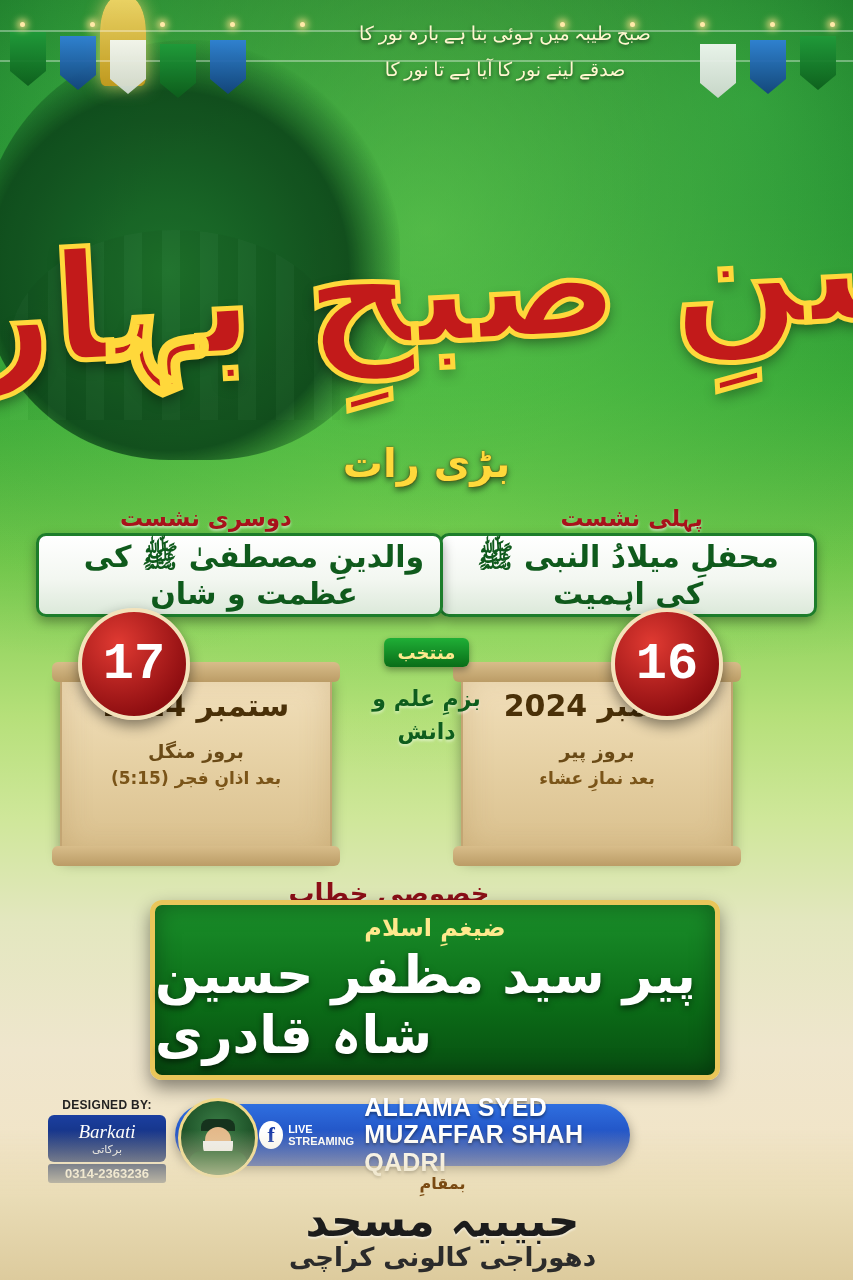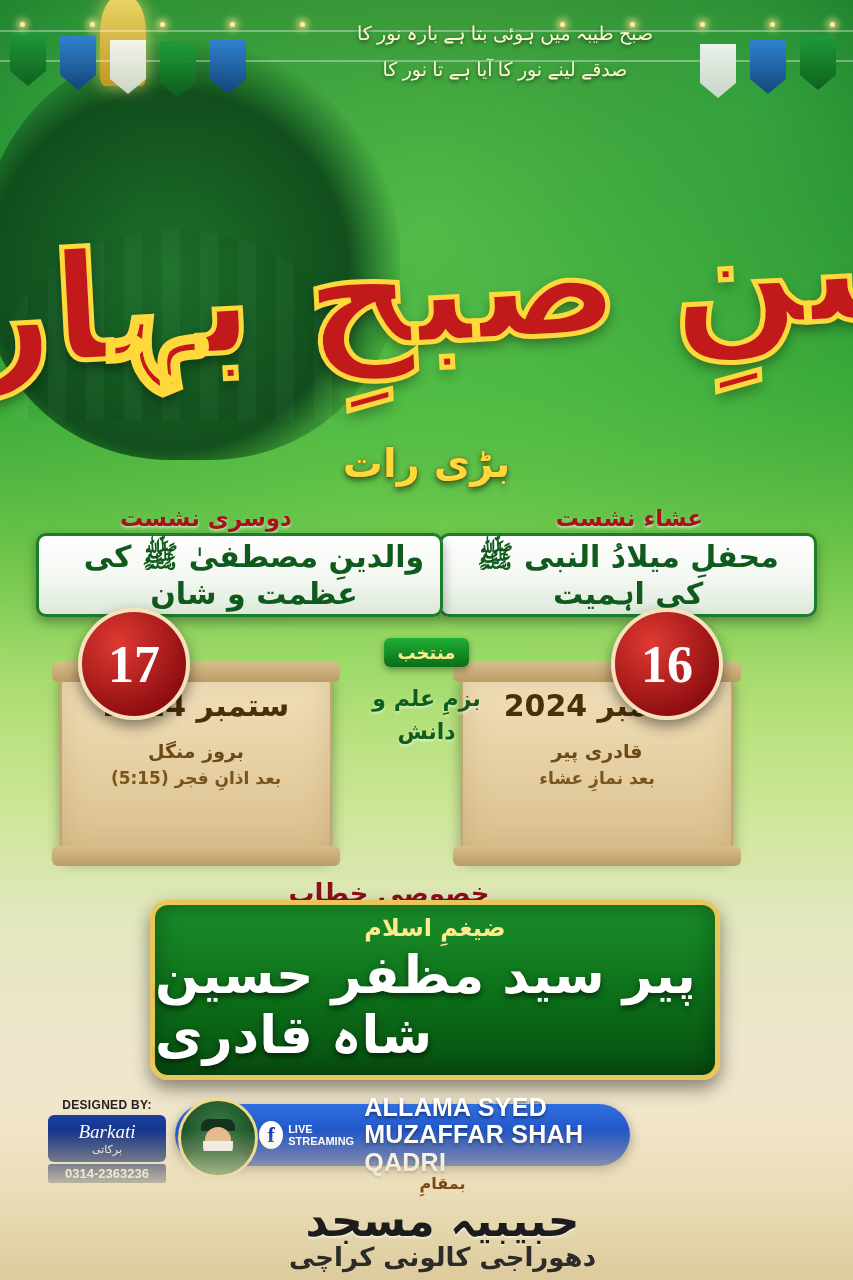--- a/index.html
+++ b/index.html
@@ -45,21 +45,21 @@
     background:linear-gradient(180deg,#1f9a3a,#0d5e1c);
     clip-path:polygon(0 0,100% 0,100% 72%,50% 100%,0 72%);
     opacity:.95;}
   .flag.blue{background:linear-gradient(180deg,#2f7fd6,#13447e);}
   .flag.white{background:linear-gradient(180deg,#f2f7f2,#cfd9cf);}
   .string{position:absolute;left:0;width:853px;height:2px;background:rgba(255,255,255,.35);}
   .lights{position:absolute;left:0;width:853px;height:2px;}
   .bulb{position:absolute;width:5px;height:5px;border-radius:50%;
     background:#ffe9a8;box-shadow:0 0 7px 3px rgba(255,225,140,.85);}
   
-  .urdu{font-family:Liberation Sans, sans-serif;direction:rtl;unicode-bidi:bidi-override;}
+  .urdu{font-family:Liberation Serif, serif;direction:rtl;unicode-bidi:bidi-override;}
   .top-couplet{
     position:absolute;left:270px;top:16px;width:470px;
     text-align:center;color:#fff7d0;font-size:19px;line-height:1.9;
     text-shadow:0 2px 4px rgba(0,0,0,.55);
   }
   
   .title-wrap{
     position:absolute;left:0;top:120px;width:853px;height:340px;
     display:flex;align-items:center;justify-content:center;
   }
@@ -134,21 +134,21 @@
   .date-main{font-size:30px;font-weight:bold;color:#4a3008;line-height:1.2;}
   .date-sub{font-size:19px;font-weight:bold;color:#6a4a16;margin-top:16px;}
   .date-note{font-size:17px;font-weight:bold;color:#7a5418;margin-top:6px;}
   .daybadge{
     position:absolute;top:-22px;width:104px;height:104px;border-radius:50%;
     background:radial-gradient(circle at 35% 30%, #e03a32, #8d0d10 75%);
     border:4px solid #f3e2bb;
     box-shadow:0 6px 14px rgba(0,0,0,.45);
     display:flex;align-items:center;justify-content:center;
     color:#ffffff;font-size:52px;font-weight:bold;
-    font-family:Liberation Serif, serif;
+    font-family:Liberation Mono, monospace;
   }
   .badge-16{right:130px;}
   .badge-17{left:78px;}
   .mid-ribbon{
     position:absolute;left:50%;transform:translateX(-50%);top:52px;
     width:150px;text-align:center;
     font-family:"DejaVu Sans", sans-serif;direction:rtl;
     font-size:22px;font-weight:bold;color:#0e5d1d;line-height:1.5;
     text-shadow:0 2px 3px rgba(255,255,255,.5);
   }
@@ -164,21 +164,21 @@
   .speaker-label{
     position:absolute;left:0;top:878px;width:778px;text-align:center;
     font-family:"DejaVu Sans", sans-serif;direction:rtl;
     font-size:26px;font-weight:bold;color:#8c0f17;
     text-shadow:0 2px 3px rgba(255,255,255,.55);
   }
   .speaker-panel{
     position:absolute;left:150px;top:900px;width:560px;height:170px;
     background:linear-gradient(180deg,#1a8f2a 0%, #0b6b17 60%, #084f11 100%);
     border:5px solid #e9c65a;
-    border-radius:18px;
+    border-radius:12px;
     box-shadow:0 8px 18px rgba(0,0,0,.45), inset 0 0 25px rgba(0,0,0,.35);
     display:flex;flex-direction:column;align-items:center;justify-content:center;
   }
   .speaker-pre{
     font-family:"DejaVu Sans", sans-serif;direction:rtl;
     font-size:24px;font-weight:bold;color:#ffe98d;margin-bottom:4px;
   }
   .speaker-name{
     font-family:"DejaVu Sans", sans-serif;direction:rtl;
     font-size:52px;font-weight:bold;color:#ffffff;
@@ -304,35 +304,35 @@
     <div>صدقے لینے نور کا آیا ہے تا نور کا</div>
   </div>
 
   <div class="title-wrap">
     <div class="main-title">جشنِ صبحِ بہاراں</div>
   </div>
 
   <div class="subtitle urdu">بڑی رات</div>
 
   <div class="sessions">
-    <div class="session-tag urdu tag-1">عشاء نشست</div>
+    <div class="session-tag urdu tag-1">پہلی نشست</div>
     <div class="session session-1">
       <div class="txt">محفلِ میلادُ النبی ﷺ کی اہمیت</div>
     </div>
     <div class="session-tag urdu tag-2">دوسری نشست</div>
     <div class="session session-2">
       <div class="txt">والدینِ مصطفیٰ ﷺ کی عظمت و شان</div>
     </div>
   </div>
 
   <div class="scrolls">
     <div class="scroll scroll-right">
       <div class="scroll-body urdu">
         <div class="date-main">ستمبر 2024</div>
-        <div class="date-sub">قادری پیر</div>
+        <div class="date-sub">بروز پیر</div>
         <div class="date-note">بعد نمازِ عشاء</div>
       </div>
     </div>
     <div class="daybadge badge-16">16</div>
 
     <div class="scroll scroll-left">
       <div class="scroll-body urdu">
         <div class="date-main">ستمبر 2024</div>
         <div class="date-sub">بروز منگل</div>
         <div class="date-note">بعد اذانِ فجر (5:15)</div>

